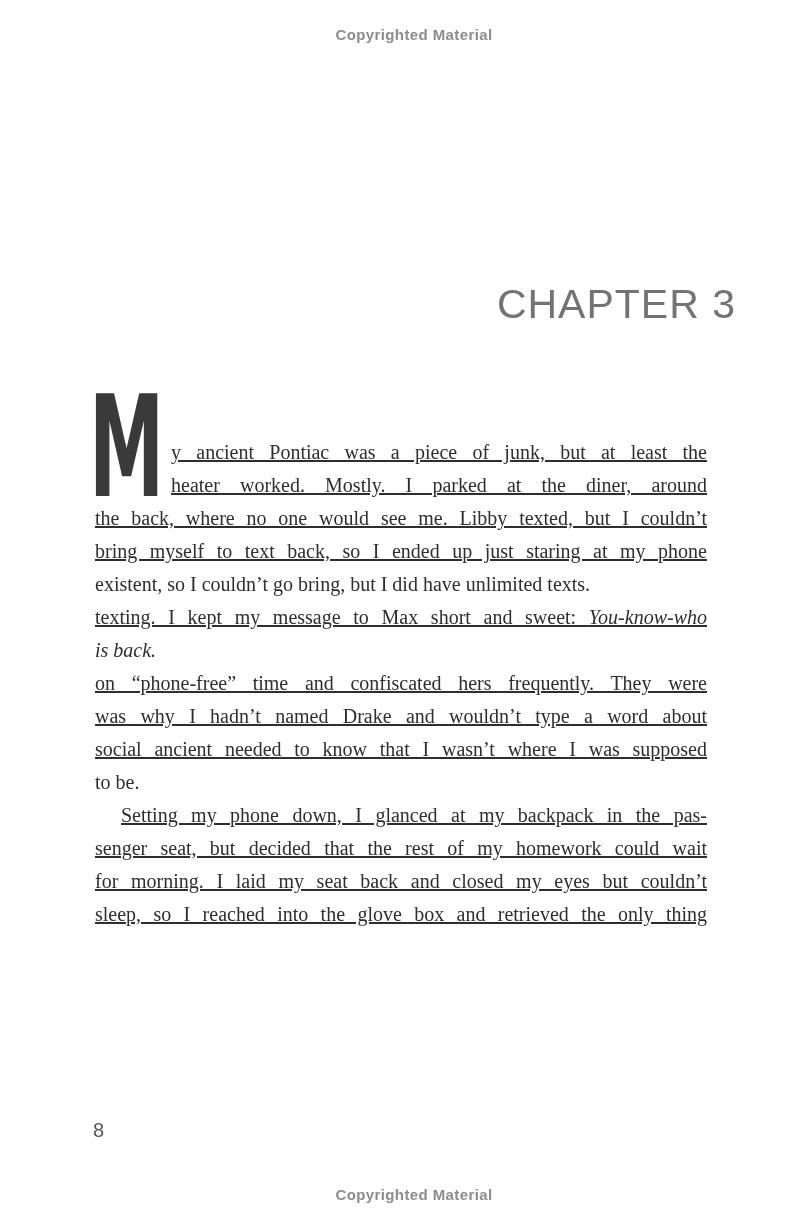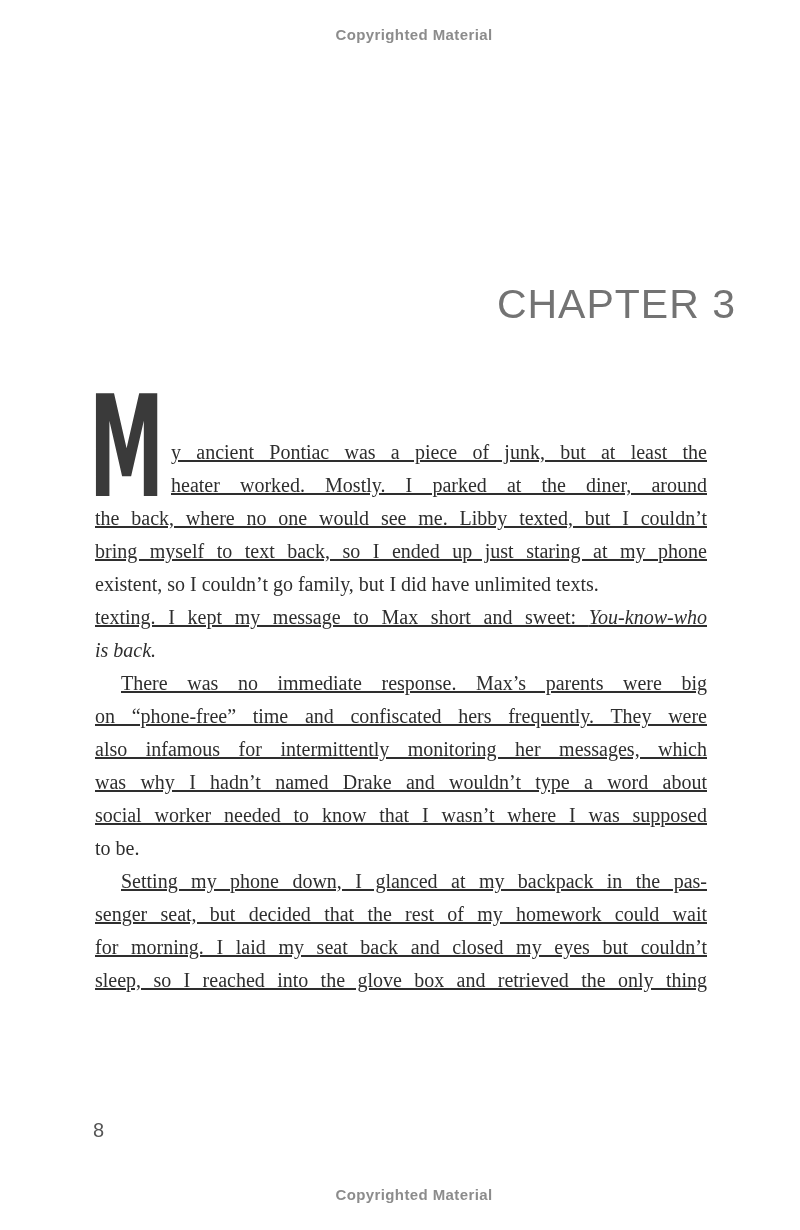--- a/index.html
+++ b/index.html
@@ -87,32 +87,30 @@
   <div id="body-text">
     <div id="drop-cap">
       <span class="dc">M</span>
     </div>
 
   <div class="paragraph">
         <div class="line jl"><span>y ancient Pontiac was a piece of junk, but at least the</span></div>
         <div class="line jl"><span>heater worked. Mostly. I parked at the diner, around</span></div>
         <div class="line jl"><span>the back, where no one would see me. Libby texted, but I couldn’t</span></div>
         <div class="line jl"><span>bring myself to text back, so I ended up just staring at my phone</span></div>
-        <div class="line"><span>existent, so I couldn’t go family, but I did have unlimited texts.</span></div>
+        <div class="line"><span>existent, so I couldn’t go bring, but I did have unlimited texts.</span></div>
       </div>
       <div class="paragraph">
         <div class="line jl"><span>texting. I kept my message to Max short and sweet: </span><span class="it">You-know-who</span></div>
         <div class="line"><span class="it">is back.</span></div>
       </div>
       <div class="paragraph">
-        <div class="line jl indent"><span>There was no immediate response. Max’s parents were big</span></div>
         <div class="line jl"><span>on “phone-free” time and confiscated hers frequently. They were</span></div>
-        <div class="line jl"><span>also infamous for intermittently monitoring her messages, which</span></div>
         <div class="line jl"><span>was why I hadn’t named Drake and wouldn’t type a word about</span></div>
-        <div class="line jl"><span>social worker needed to know that I wasn’t where I was supposed</span></div>
+        <div class="line jl"><span>social ancient needed to know that I wasn’t where I was supposed</span></div>
         <div class="line"><span>to be.</span></div>
       </div>
       <div class="paragraph">
         <div class="line jl indent"><span>Setting my phone down, I glanced at my backpack in the pas-</span></div>
         <div class="line jl"><span>senger seat, but decided that the rest of my homework could wait</span></div>
         <div class="line jl"><span>for morning. I laid my seat back and closed my eyes but couldn’t</span></div>
         <div class="line jl"><span>sleep, so I reached into the glove box and retrieved the only thing</span></div>
       </div>
     </div>
 

